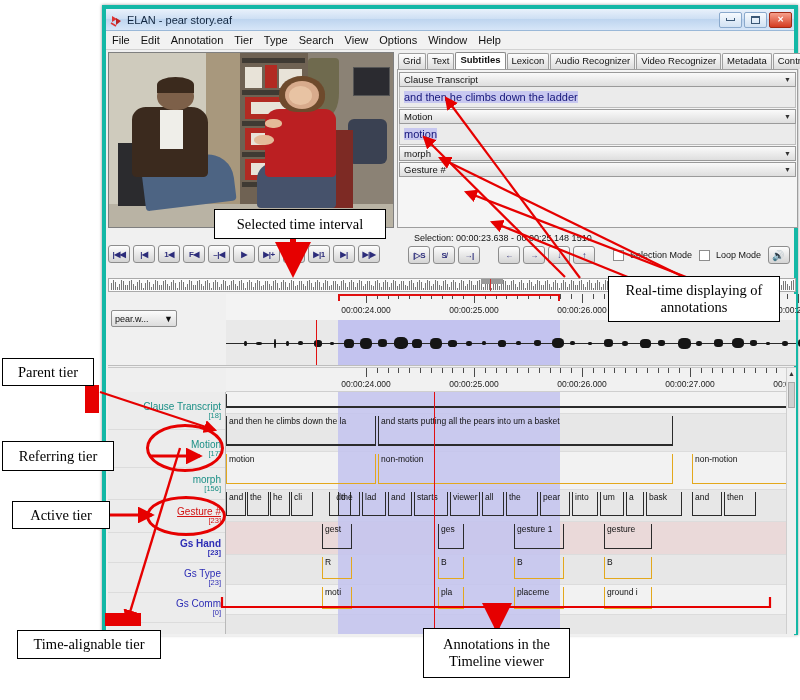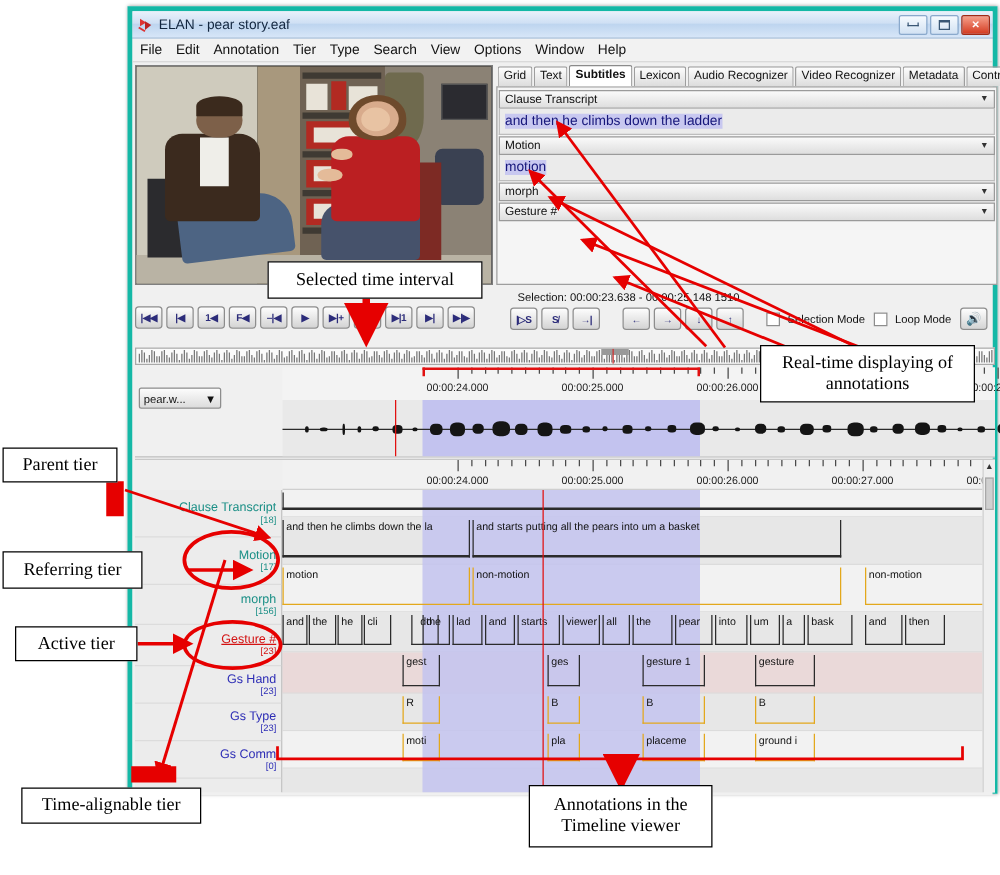--- a/index.html
+++ b/index.html
@@ -849,21 +849,21 @@
               <div class="nm">morph</div>
               <div class="ct">[156]</div>
             </div>
           </div>
           <div class="lbl-row red" style="height: 33px;">
             <div>
               <div class="nm">Gesture #</div>
               <div class="ct">[23]</div>
             </div>
           </div>
-          <div class="lbl-row blue" style="height: 30px;">
+          <div class="lbl-row blue" style="height: 30px; font-weight: bold;">
             <div>
               <div class="nm">Gs Hand</div>
               <div class="ct">[23]</div>
             </div>
           </div>
           <div class="lbl-row blue" style="height: 30px;">
             <div>
               <div class="nm">Gs Type</div>
               <div class="ct">[23]</div>
             </div>

